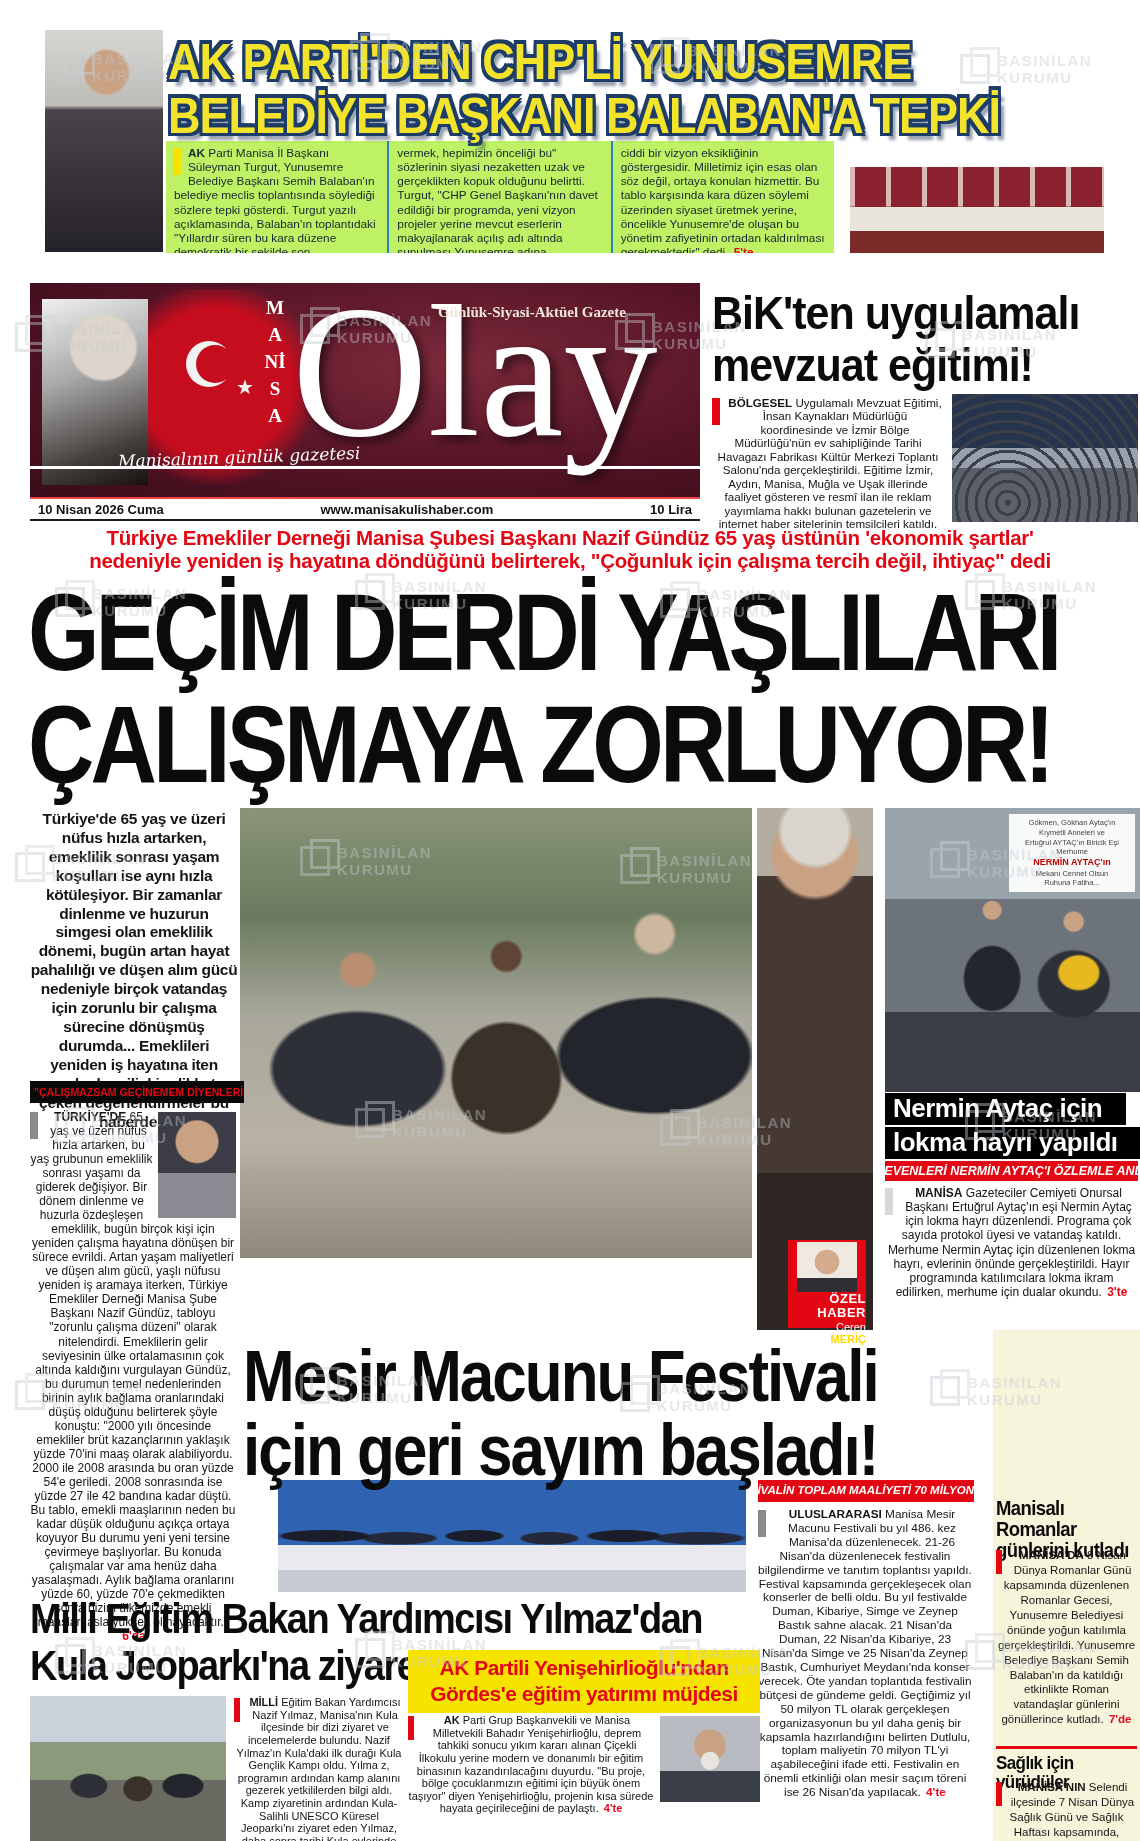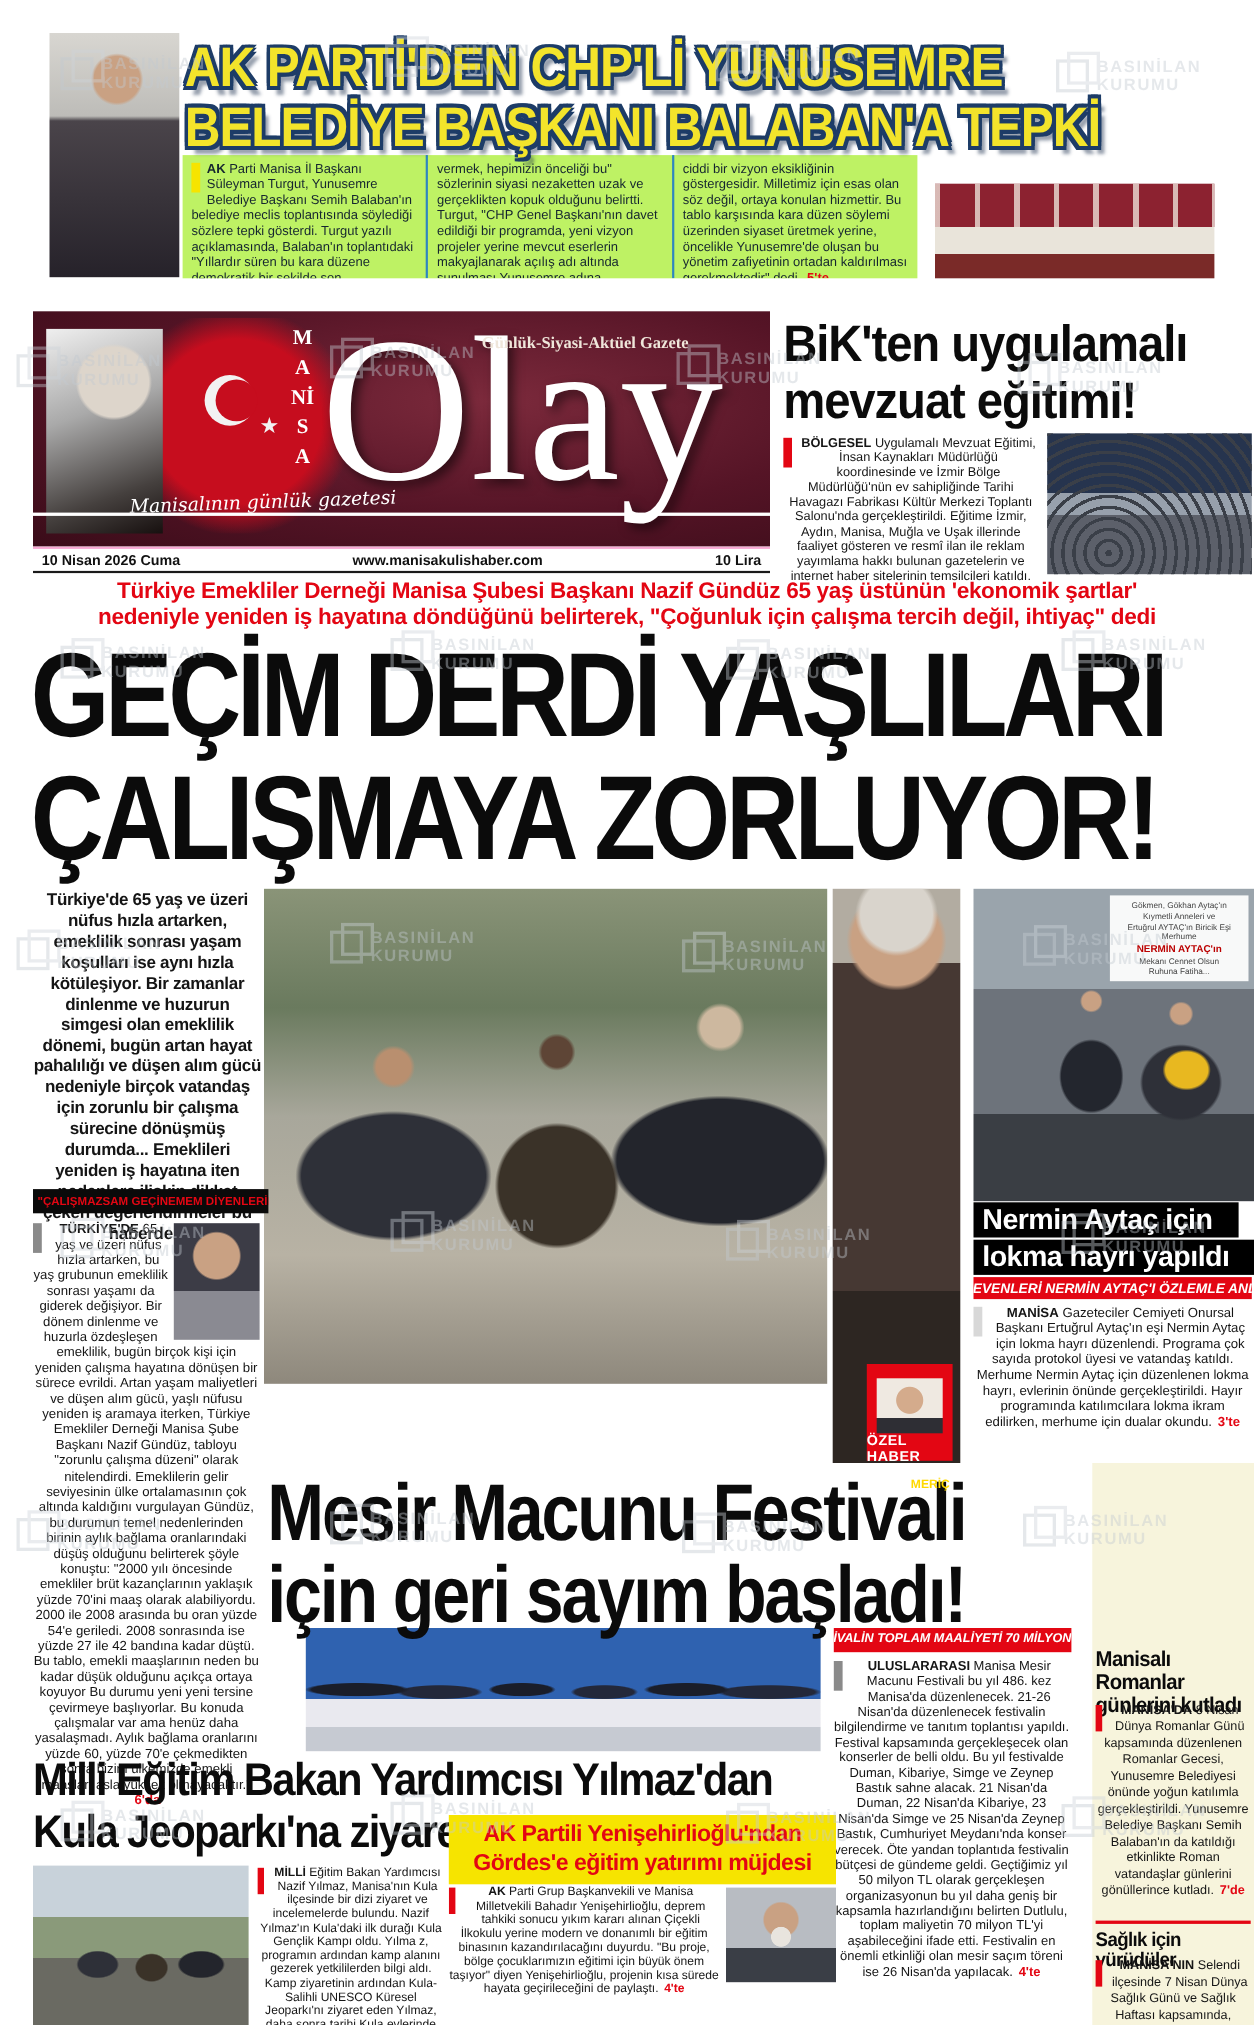--- a/index.html
+++ b/index.html
@@ -56,26 +56,26 @@
     background:radial-gradient(circle at 58% 26%,#ddd5cb 0 21%,rgba(0,0,0,0) 23%),
       linear-gradient(160deg,#efefef 0%,#a9a9a9 40%,#45403e 78%,#17100f 100%);}
   .m-flag{position:absolute;left:100px;top:6px;width:190px;height:196px;z-index:3;
     background:radial-gradient(ellipse at 45% 48%,#c60d1e 0 52%,rgba(150,15,28,0) 72%);}
   .m-crescent{position:absolute;left:156px;top:58px;width:46px;height:46px;border-radius:50%;
     background:#f2f2f2;z-index:4;}
   .m-crescent::after{content:"";position:absolute;left:10px;top:4px;width:38px;height:38px;border-radius:50%;
     background:#c60d1e;}
   .m-star{position:absolute;left:206px;top:92px;color:#f2f2f2;font-size:20px;z-index:4;}
   .datebar{position:absolute;left:30px;top:497px;width:670px;height:24px;z-index:10;background:#fff;
-    border-top:2px solid #f9a8d4;border-bottom:2px solid #1a1a1a;display:flex;align-items:center;
+    border-top:2px solid #ef4444;border-bottom:2px solid #1a1a1a;display:flex;align-items:center;
     justify-content:space-between;padding:0 8px;box-sizing:border-box;font:bold 13px/1 "Liberation Sans",sans-serif;color:#111;}
   .datebar .mid{font-weight:bold;}
   
   .ozel{position:absolute;left:788px;top:1240px;width:78px;height:88px;background:#e30613;z-index:12;
-    text-align:left;padding-top:13px;box-sizing:border-box;}
+    text-align:right;padding-top:2px;box-sizing:border-box;}
   .ozel .rphoto{width:60px;height:50px;margin:0 auto;
     background:radial-gradient(circle at 50% 40%,#d4ab8c 0 28%,rgba(0,0,0,0) 30%),
       linear-gradient(180deg,#efe9e1 0 72%,#2e2e34 72% 100%);}
   .ozel .l1{font:bold 13px/1.1 "Liberation Sans",sans-serif;color:#fff;letter-spacing:0.5px;}
   .ozel .l2{font:11px/1.1 "Liberation Sans",sans-serif;color:#fff;}
   .ozel .l2 b{color:#ffd900;margin-left:40px;}
   
   .ncap{position:absolute;right:5px;top:6px;width:122px;background:rgba(255,255,255,.93);z-index:6;
     font:7.5px/1.3 "Liberation Sans",sans-serif;color:#444;text-align:center;padding:4px 2px;}
   .ncap .big{font-weight:bold;color:#b00;font-size:9px;}

